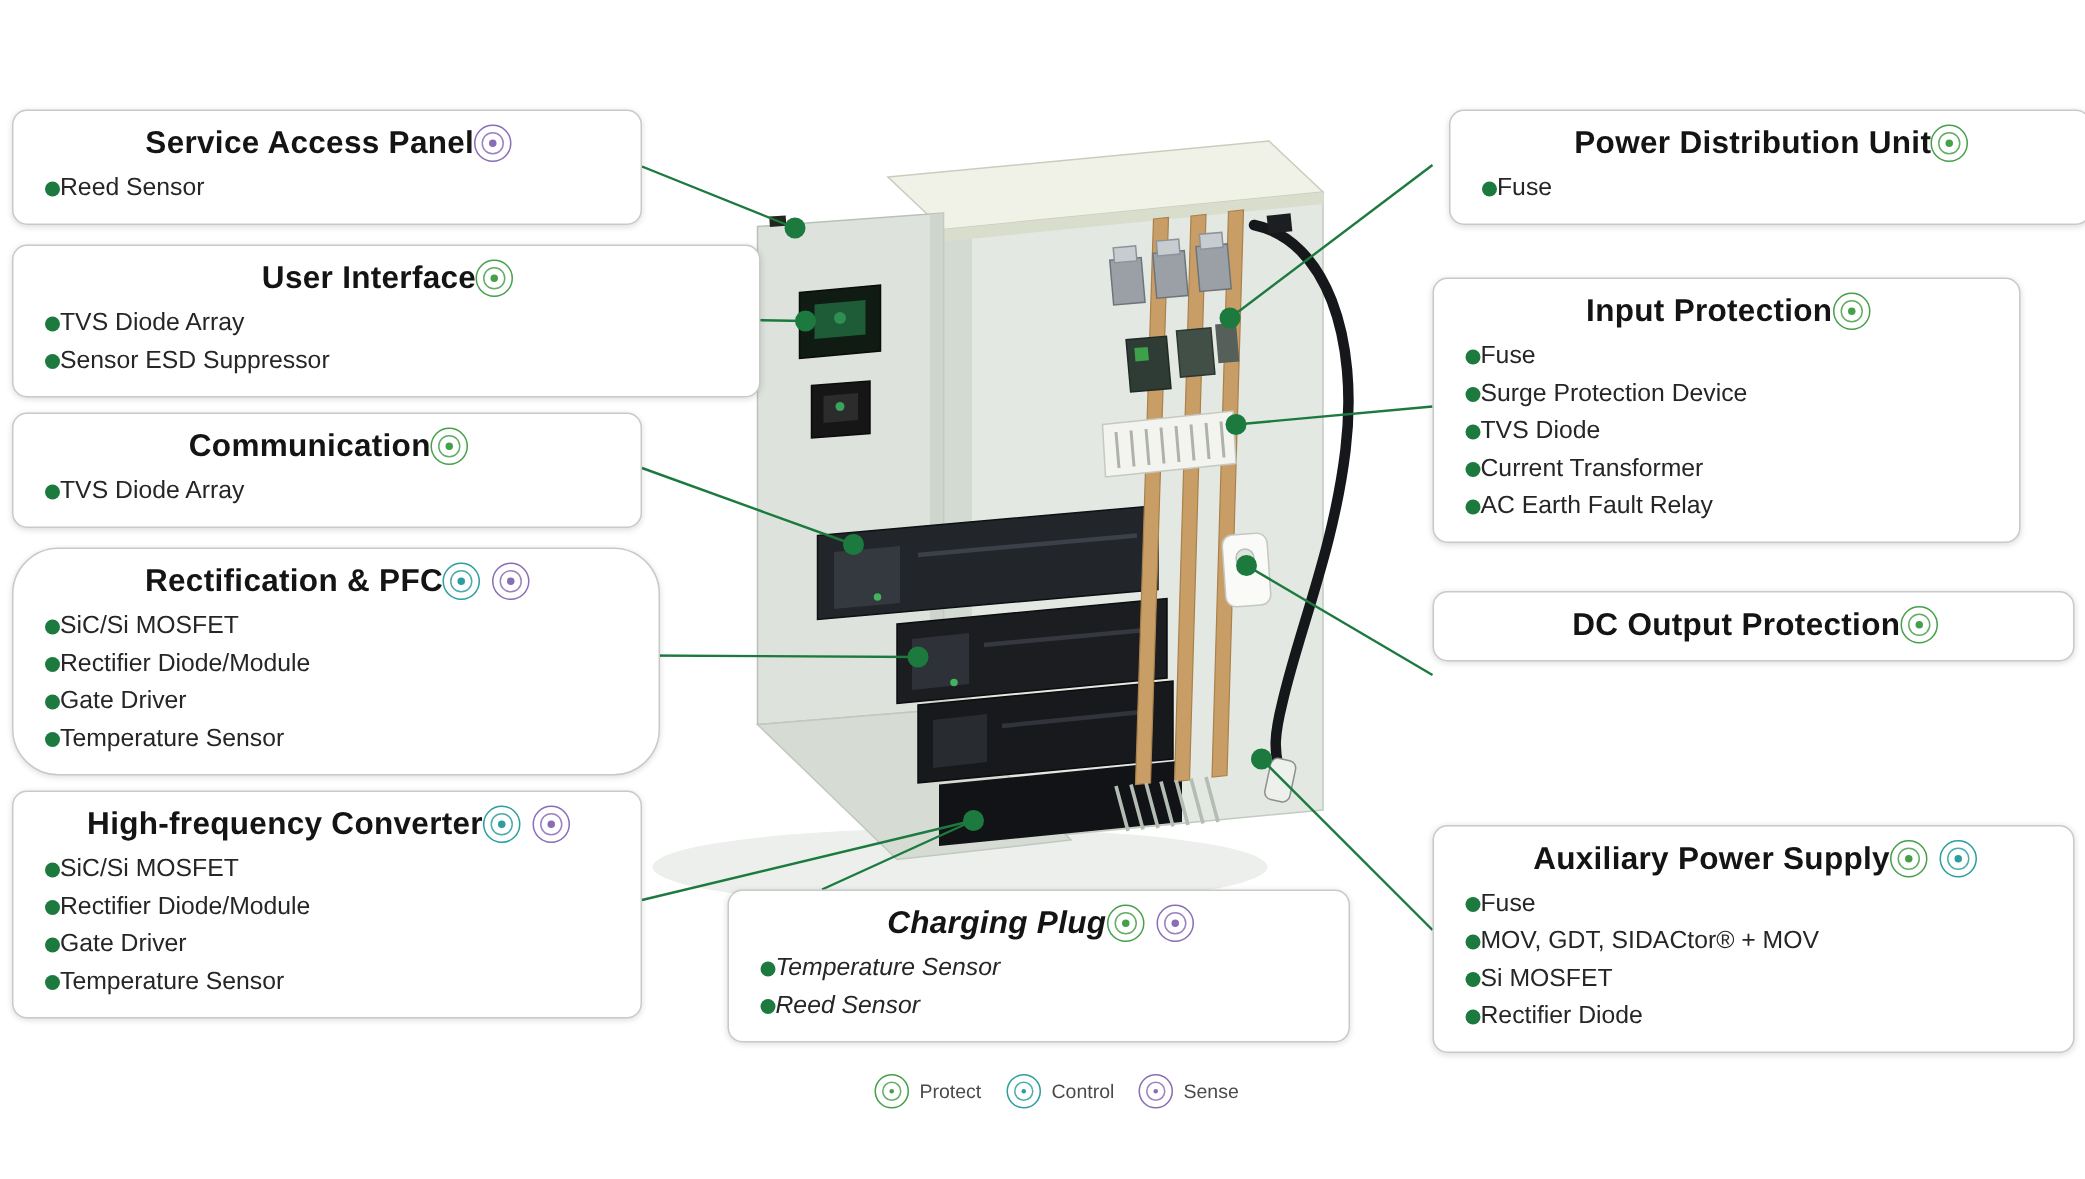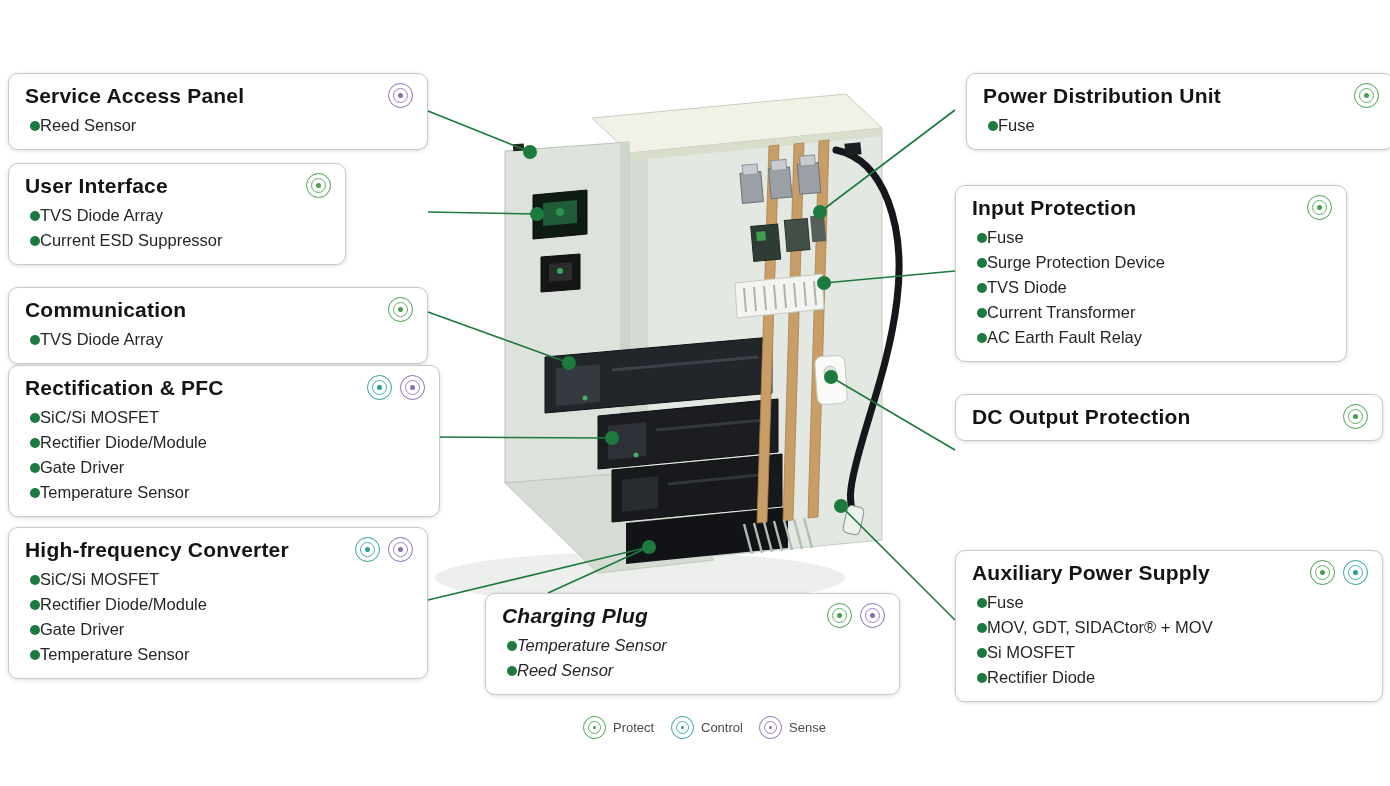--- a/index.html
+++ b/index.html
@@ -1,38 +1,38 @@
 <!DOCTYPE html>
 <html><head>
 <meta charset="utf-8">
 <style>
   html,body{margin:0;padding:0;background:#fff;}
   .page{position:relative;width:1390px;height:786px;background:#ffffff;overflow:hidden;
         font-family:"Liberation Sans",sans-serif;}
   .scene{position:absolute;left:0;top:0;width:1390px;height:786px;z-index:1;}
   .callout{position:absolute;z-index:2;background:#ffffff;border:1px solid #c9c9c9;border-radius:10px;
            padding:9px 14px 11px 16px;box-shadow:0 1px 4px rgba(0,0,0,.14);box-sizing:border-box;}
-  .head{display:flex;justify-content:space-between;align-items:center;gap:0;}
+  .head{display:flex;justify-content:center;align-items:center;gap:0;}
   .head h2{margin:0;font-size:21px;font-weight:bold;color:#141414;letter-spacing:.2px;white-space:nowrap;}
   .icons{display:flex;gap:8px;align-items:center;}
   .icon{width:25px;height:25px;border:1.6px solid var(--c);border-radius:50%;position:relative;
         display:inline-block;box-sizing:border-box;flex:0 0 auto;}
   .icon::before{content:"";position:absolute;inset:4px;border:1.4px solid var(--c);border-radius:50%;opacity:.85;}
   .icon::after{content:"";position:absolute;inset:9px;background:var(--c);border-radius:50%;}
   .icon-protect{--c:#46a049;}
   .icon-control{--c:#2b9ea0;}
   .icon-sense{--c:#8a6db5;}
   .items{list-style:none;margin:5px 0 0 0;padding:0;}
   .item{display:flex;align-items:center;font-size:16.5px;color:#262626;padding:3px 0 3px 5px;}
   .dot{width:10px;height:10px;border-radius:50%;background:#1c7a3e;flex:0 0 auto;}
   
   #box-sap{left:8px;top:73px;width:420px;}
-  #box-ui{left:8px;top:163px;width:338px;}
-  #box-comm{left:8px;top:287px;width:420px;}
-  #box-rect{left:8px;top:365px;width:432px;}
+  #box-ui{left:8px;top:163px;width:499px;}
+  #box-comm{left:8px;top:275px;width:420px;}
+  #box-rect{left:8px;top:365px;width:432px;border-radius:31px;}
   #box-hfc{left:8px;top:527px;width:420px;}
   #box-pdu{left:966px;top:73px;width:428px;}
   #box-ip{left:955px;top:185px;width:392px;}
   #box-dcop{left:955px;top:394px;width:428px;}
   #box-aux{left:955px;top:550px;width:428px;}
   #box-cp{left:485px;top:593px;width:415px;font-style:italic;}
   
   .legend{position:absolute;left:583px;top:716px;z-index:2;display:flex;gap:26px;}
   .legend-item{display:flex;flex-direction:row;align-items:center;gap:7px;width:62px;}
   .legend-item .icon{width:23px;height:23px;}
@@ -164,21 +164,21 @@
           <span class="icon icon-protect"></span>
         </div>
       </div>
     <ul class="items">
         <li class="item">
           <span class="dot"></span>
           <span>TVS Diode Array</span>
         </li>
         <li class="item">
           <span class="dot"></span>
-          <span>Current ESD Suppressor</span>
+          <span>Sensor ESD Suppressor</span>
         </li>
       </ul>
   </div>
 
   <div class="callout" id="box-comm">
     <div class="head">
         <h2>Communication</h2>
       <div class="icons">
           <span class="icon icon-protect"></span>
         </div>

